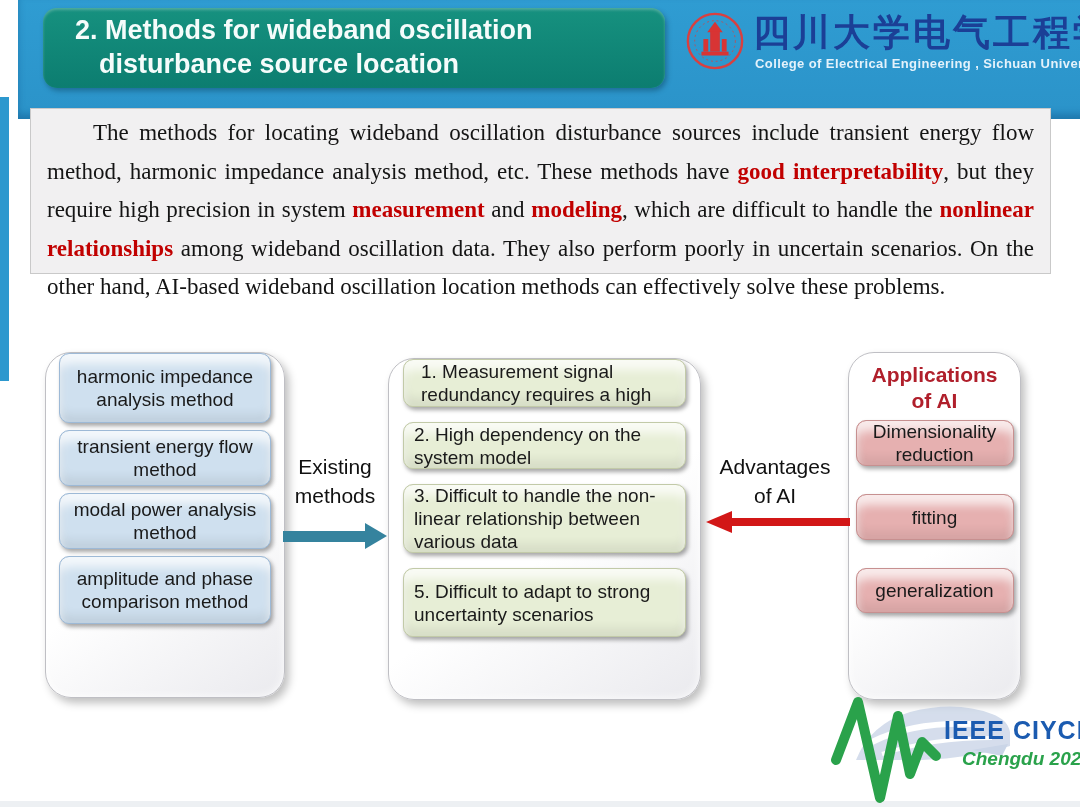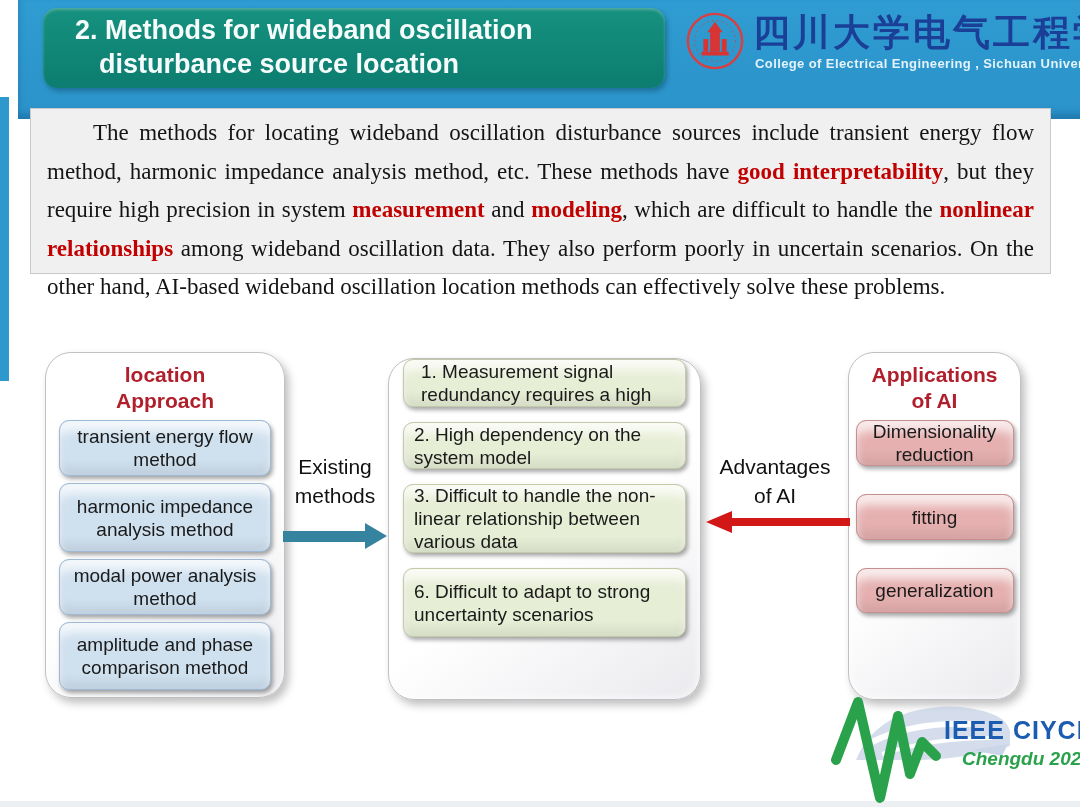--- a/index.html
+++ b/index.html
@@ -140,35 +140,31 @@
 </div>
 
 <div class="left-strip"></div>
 <div class="bottom-strip"></div>
 
 <div class="intro-box">
   <p><span>The methods for locating wideband oscillation disturbance sources include transient energy flow method, harmonic impedance analysis method, etc. These methods have </span><span class="em">good interpretability</span><span>, but they require high precision in system </span><span class="em">measurement</span><span> and </span><span class="em">modeling</span><span>, which are difficult to handle the </span><span class="em">nonlinear relationships</span><span> among wideband oscillation data. They also perform poorly in uncertain scenarios. On the other hand, AI-based wideband oscillation location methods can effectively solve these problems.</span></p>
 </div>
 
 <div class="panel" id="panel-left">
-  <div class="panel-title">
-    <div>location</div>
-    <div>Approach</div>
-  </div>
+  <div class="pill blue" style="height:70px;">harmonic impedance analysis method</div>
   <div class="pill blue" style="height:56px;">transient energy flow method</div>
-  <div class="pill blue" style="height:70px;">harmonic impedance analysis method</div>
   <div class="pill blue" style="height:56px;">modal power analysis method</div>
   <div class="pill blue" style="height:68px;">amplitude and phase comparison method</div>
 </div>
 
 <div class="panel" id="panel-middle">
   <div class="pill green" style="height:48px;padding-left:17px;">1. Measurement signal redundancy requires a high</div>
   <div class="pill green" style="height:47px;">2. High dependency on the system model</div>
   <div class="pill green" style="height:69px;">3. Difficult to handle the non-linear relationship between various data</div>
-  <div class="pill green" style="height:69px;">6. Difficult to adapt to strong uncertainty scenarios</div>
+  <div class="pill green" style="height:69px;">5. Difficult to adapt to strong uncertainty scenarios</div>
 </div>
 
 <div class="panel" id="panel-right">
   <div class="panel-title">
     <div>Applications</div>
     <div>of AI</div>
   </div>
   <div class="pill pink" style="height:46px;">Dimensionality reduction</div>
   <div class="pill pink" style="height:46px;">fitting</div>
   <div class="pill pink" style="height:45px;">generalization</div>

